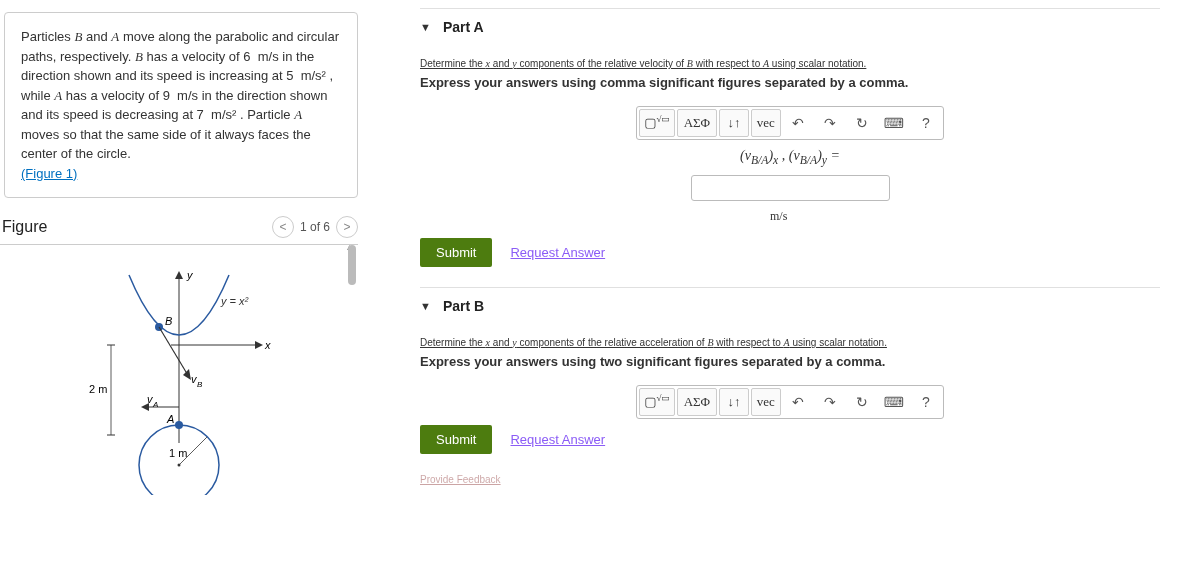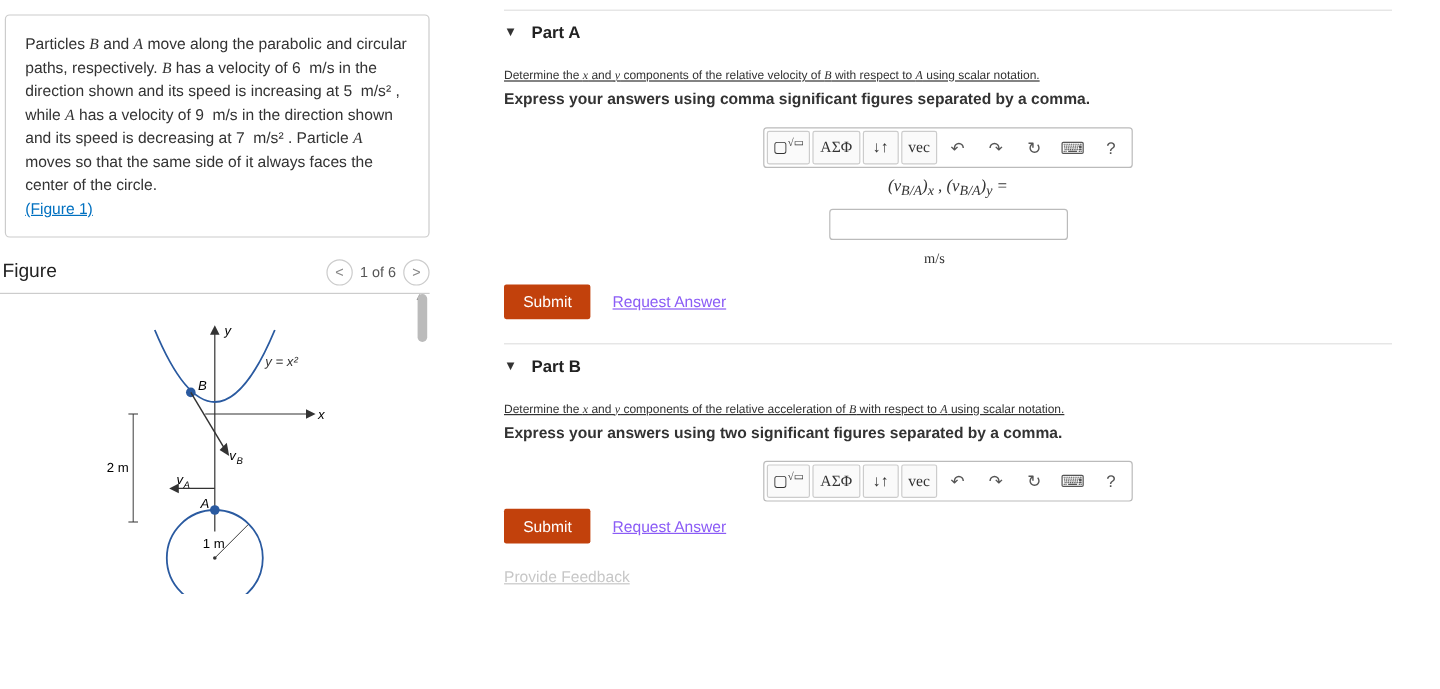--- a/index.html
+++ b/index.html
@@ -110,26 +110,26 @@
     flex: 1; height: 34px; border: 1px solid #bbb; border-radius: 3px;
     padding: 4px 8px; font-size: 14px; max-width: 350px;
   }
   .unit {
     font-family: 'Times New Roman', serif; font-size: 12px;
     min-width: 40px;
   }
 
   .action-row { display: flex; align-items: center; gap: 18px; }
   .submit-btn {
-    background: #c2410c; color: #fff; border: none;
+    background: #4d7c0f; color: #fff; border: none;
     padding: 7px 16px; font-size: 13px; border-radius: 2px;
   }
   .req-link { color: #8b5cf6; text-decoration: underline; font-size: 13px; }
 
-  .feedback-link { color: #737373; text-decoration: underline; font-size: 13px; margin-top: 14px; display: block; opacity: 0.6; }
+  .feedback-link { color: #7f1d1d; text-decoration: underline; font-size: 10px; margin-top: 14px; display: block; opacity: 0.6; }
 
   .figure-svg { width: 260px; height: 230px; }
 </style>
 </head>
 <body>
 
 <div class="left-col">
   <div class="problem-box">
     <span id="problem-text">Particles <span class="var">B</span> and <span class="var">A</span> move along the parabolic and circular paths, respectively. <span class="var">B</span> has a velocity of 6&nbsp; m/s in the direction shown and its speed is increasing at 5&nbsp; m/s² , while <span class="var">A</span> has a velocity of 9&nbsp; m/s in the direction shown and its speed is decreasing at 7&nbsp; m/s² . Particle <span class="var">A</span> moves so that the same side of it always faces the center of the circle.</span>
     <br>

